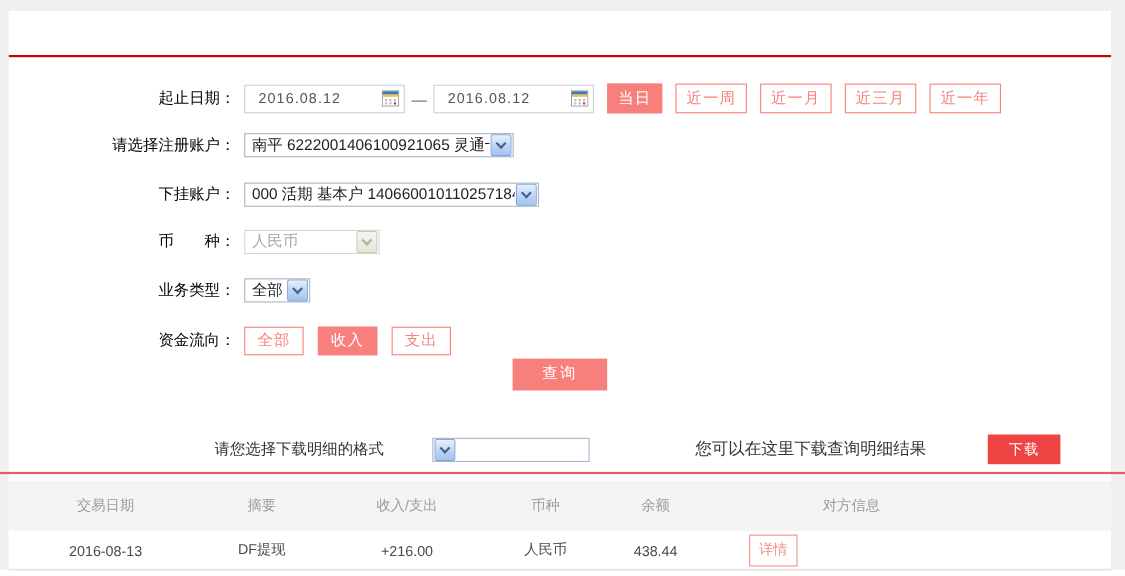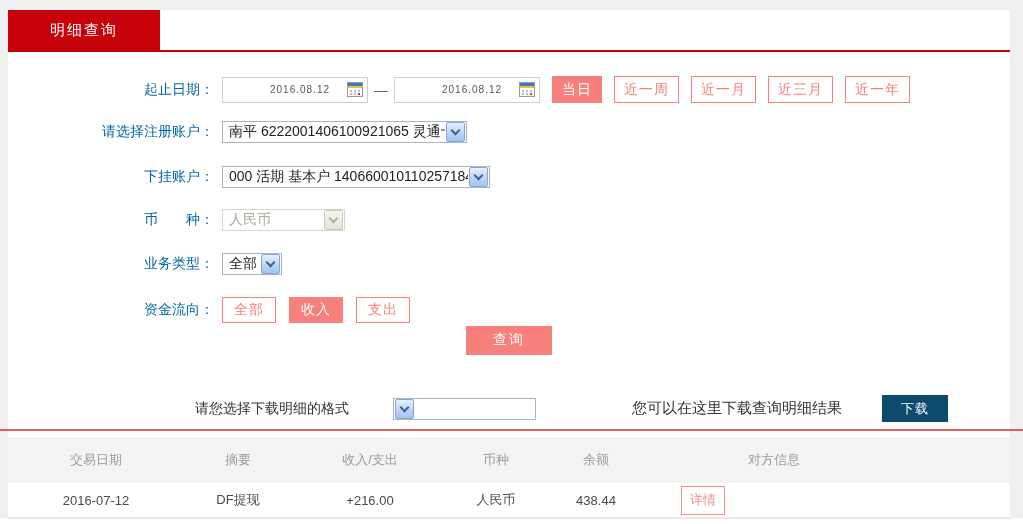--- a/index.html
+++ b/index.html
@@ -18,36 +18,36 @@
   
   .tab{
     position:absolute;top:0;left:0;width:152px;height:40px;
     background:#c7020b;color:#ffffff;font-size:15px;letter-spacing:2px;
     display:flex;align-items:center;justify-content:center;cursor:pointer;
   }
   .tab-underline{position:absolute;top:40px;left:0;right:0;height:2px;background:#c7020b;}
 
   
   .frow{position:absolute;left:0;right:0;display:flex;align-items:center;}
-  .flabel{width:206px;text-align:right;font-size:14px;color:#0369a1;flex:0 0 206px;}
+  .flabel{width:206px;text-align:right;font-size:14px;color:#000000;flex:0 0 206px;}
   .r-date{top:66px;}
   .r-reg{top:111px;}
   .r-sub{top:156px;}
   .r-cur{top:199px;}
   .r-biz{top:243px;}
   .r-flow{top:287px;}
   .r-query{top:330px;}
   .r-dl{top:385px;gap:36px;}
 
   
   .date-box{
     margin-left:8px;width:128px;height:24px;border:1px solid #cfcfcf;background:#fff;
     display:flex;align-items:center;padding:0 4px 0 12px;
   }
-  .date-box .val{flex:1;font-size:10px;color:#555;letter-spacing:1px;margin-left:35px;}
+  .date-box .val{flex:1;font-size:13px;color:#555;letter-spacing:1px;}
   .date-dash{margin:0 6px;color:#666;font-size:14px;}
   .cal{width:16px;height:15px;display:block;cursor:pointer;}
 
   
   .qbtn{
     margin-left:12px;height:27px;padding:0 9px;display:flex;align-items:center;
     font-size:14px;cursor:pointer;box-sizing:border-box;
     border:1px solid #f8807c;color:#f8807c;background:#fff;letter-spacing:1px;
   }
   .qbtn.active{background:#f8807c;color:#fff;border-color:#f8807c;}
@@ -91,21 +91,21 @@
   .query-btn{
     position:absolute;left:458px;width:86px;height:29px;background:#f8807c;color:#fff;
     font-size:14px;display:flex;align-items:center;justify-content:center;cursor:pointer;letter-spacing:2px;
   }
 
   
   .r-dl{left:187px;right:auto;}
   .dl-label{font-size:14px;color:#333;}
   .dl-hint{font-size:15px;color:#333;margin-left:52px;}
   .dl-btn{
-    margin-left:4px;width:66px;height:27px;background:#0c4a6e;color:#fff;font-size:13px;
+    margin-left:20px;width:66px;height:27px;background:#ef4444;color:#fff;font-size:13px;
     display:flex;align-items:center;justify-content:center;cursor:pointer;letter-spacing:1px;
   }
 
   
   .red-sep{position:absolute;top:419px;left:-8px;width:1023px;height:2px;background:#e06060;}
   .thead{position:absolute;top:427px;left:0;width:1002px;height:46px;background:#f4f4f4;display:flex;align-items:center;}
   .trow{position:absolute;top:473px;left:0;width:1002px;height:34px;background:#fff;display:flex;align-items:center;border-bottom:2px solid #e9e9e9;}
   .cell{text-align:center;box-sizing:border-box;white-space:nowrap;}
   .c1{width:176px;}.c2{width:108px;}.c3{width:156px;}.c4{width:96px;}.c5{width:104px;}.c6{width:252px;}.c7{width:110px;}
   .thead .cell{font-size:13px;color:#9b9b9b;}
@@ -119,23 +119,20 @@
 </style>
 </head>
 <body>
 
 <div class="strip top"></div>
 <div class="strip left"></div>
 <div class="strip right"></div>
 
 <div class="panel">
 
-  <div class="tab">
-    <span>明细查询</span>
-  </div>
   <div class="tab-underline"></div>
 
   <div class="frow r-date">
     <span class="flabel">起止日期：</span>
     <div class="date-box">
       <span class="val">2016.08.12</span>
       <svg class="cal" viewBox="0 0 16 15">
         <rect x="0.5" y="0.5" width="15" height="14" fill="#ffffff" stroke="#9a9a9a"></rect>
         <rect x="1" y="1" width="14" height="3" fill="#3a7abf"></rect>
         <rect x="1" y="4" width="14" height="2" fill="#f0c33c"></rect>
@@ -227,21 +224,21 @@
     <span class="cell c1">交易日期</span>
     <span class="cell c2">摘要</span>
     <span class="cell c3">收入/支出</span>
     <span class="cell c4">币种</span>
     <span class="cell c5">余额</span>
     <span class="cell c6">对方信息</span>
     <span class="cell c7"></span>
   </div>
 
   <div class="trow">
-    <span class="cell c1">2016-07-12</span>
+    <span class="cell c1">2016-08-13</span>
     <span class="cell c2">DF提现</span>
     <span class="cell c3 amount">+216.00</span>
     <span class="cell c4">人民币</span>
     <span class="cell c5">438.44</span>
     <span class="cell c7">
       <span class="detail-btn">详情</span>
     </span>
   </div>
 
 </div>

